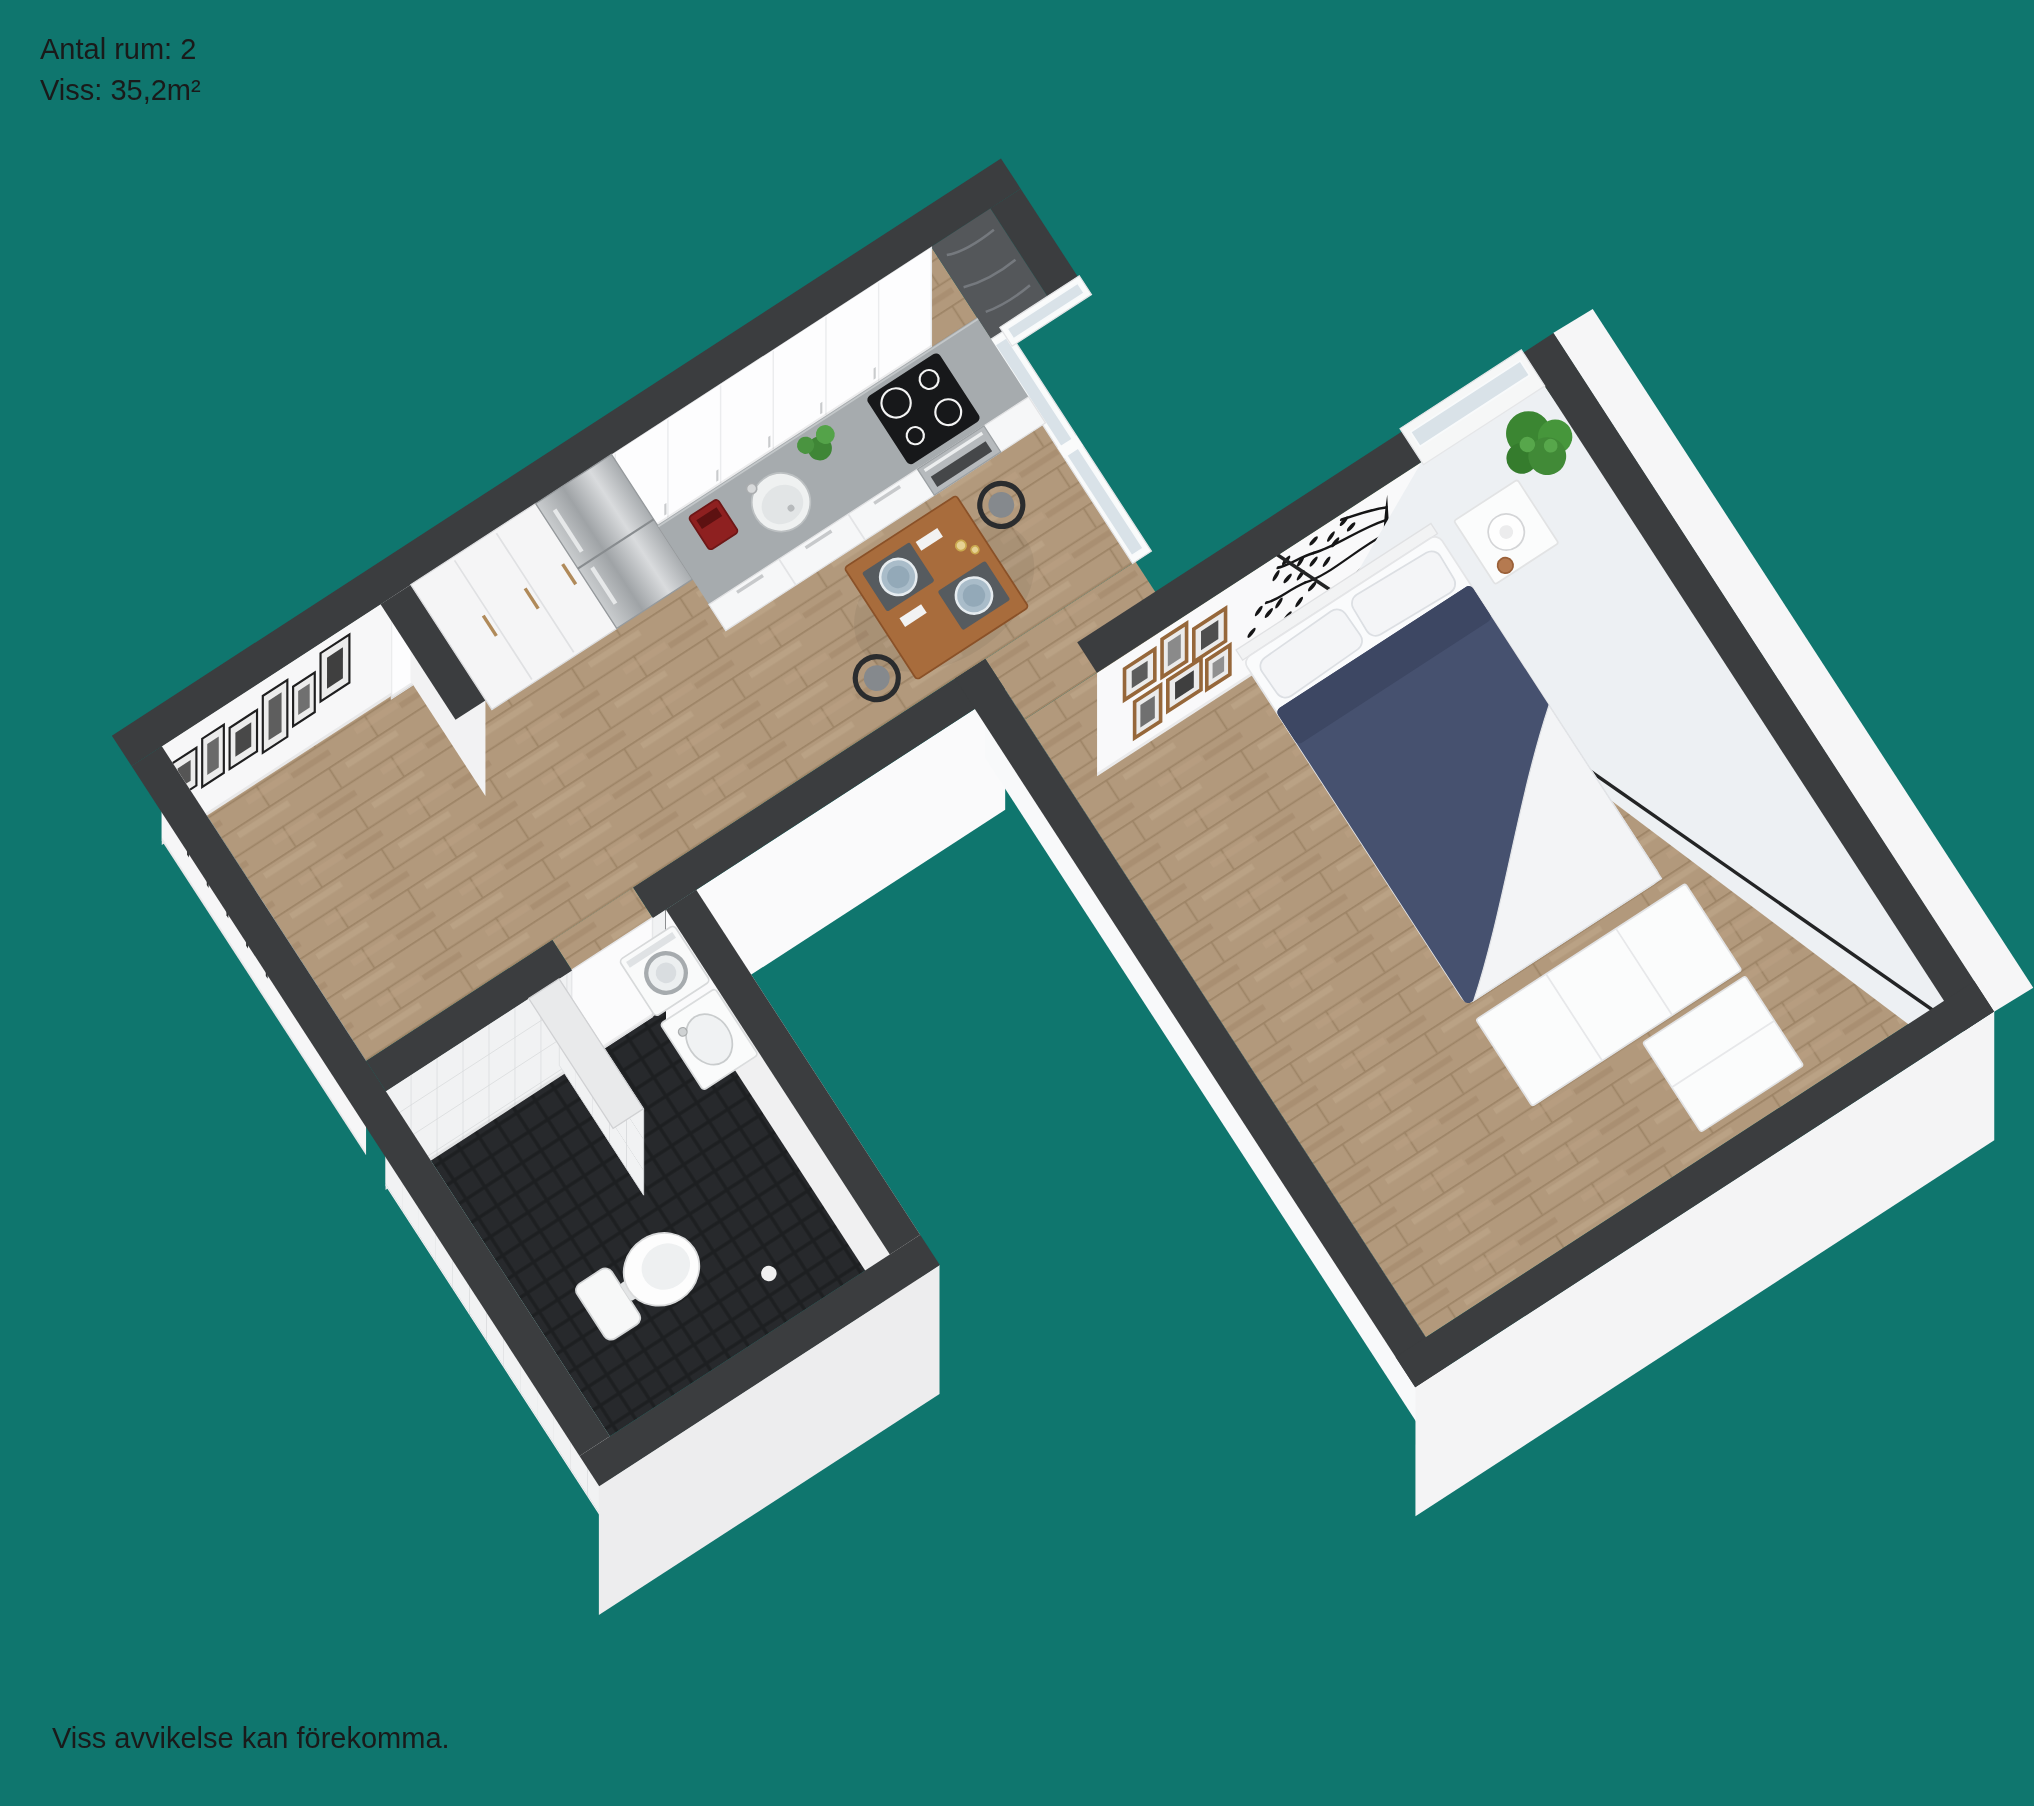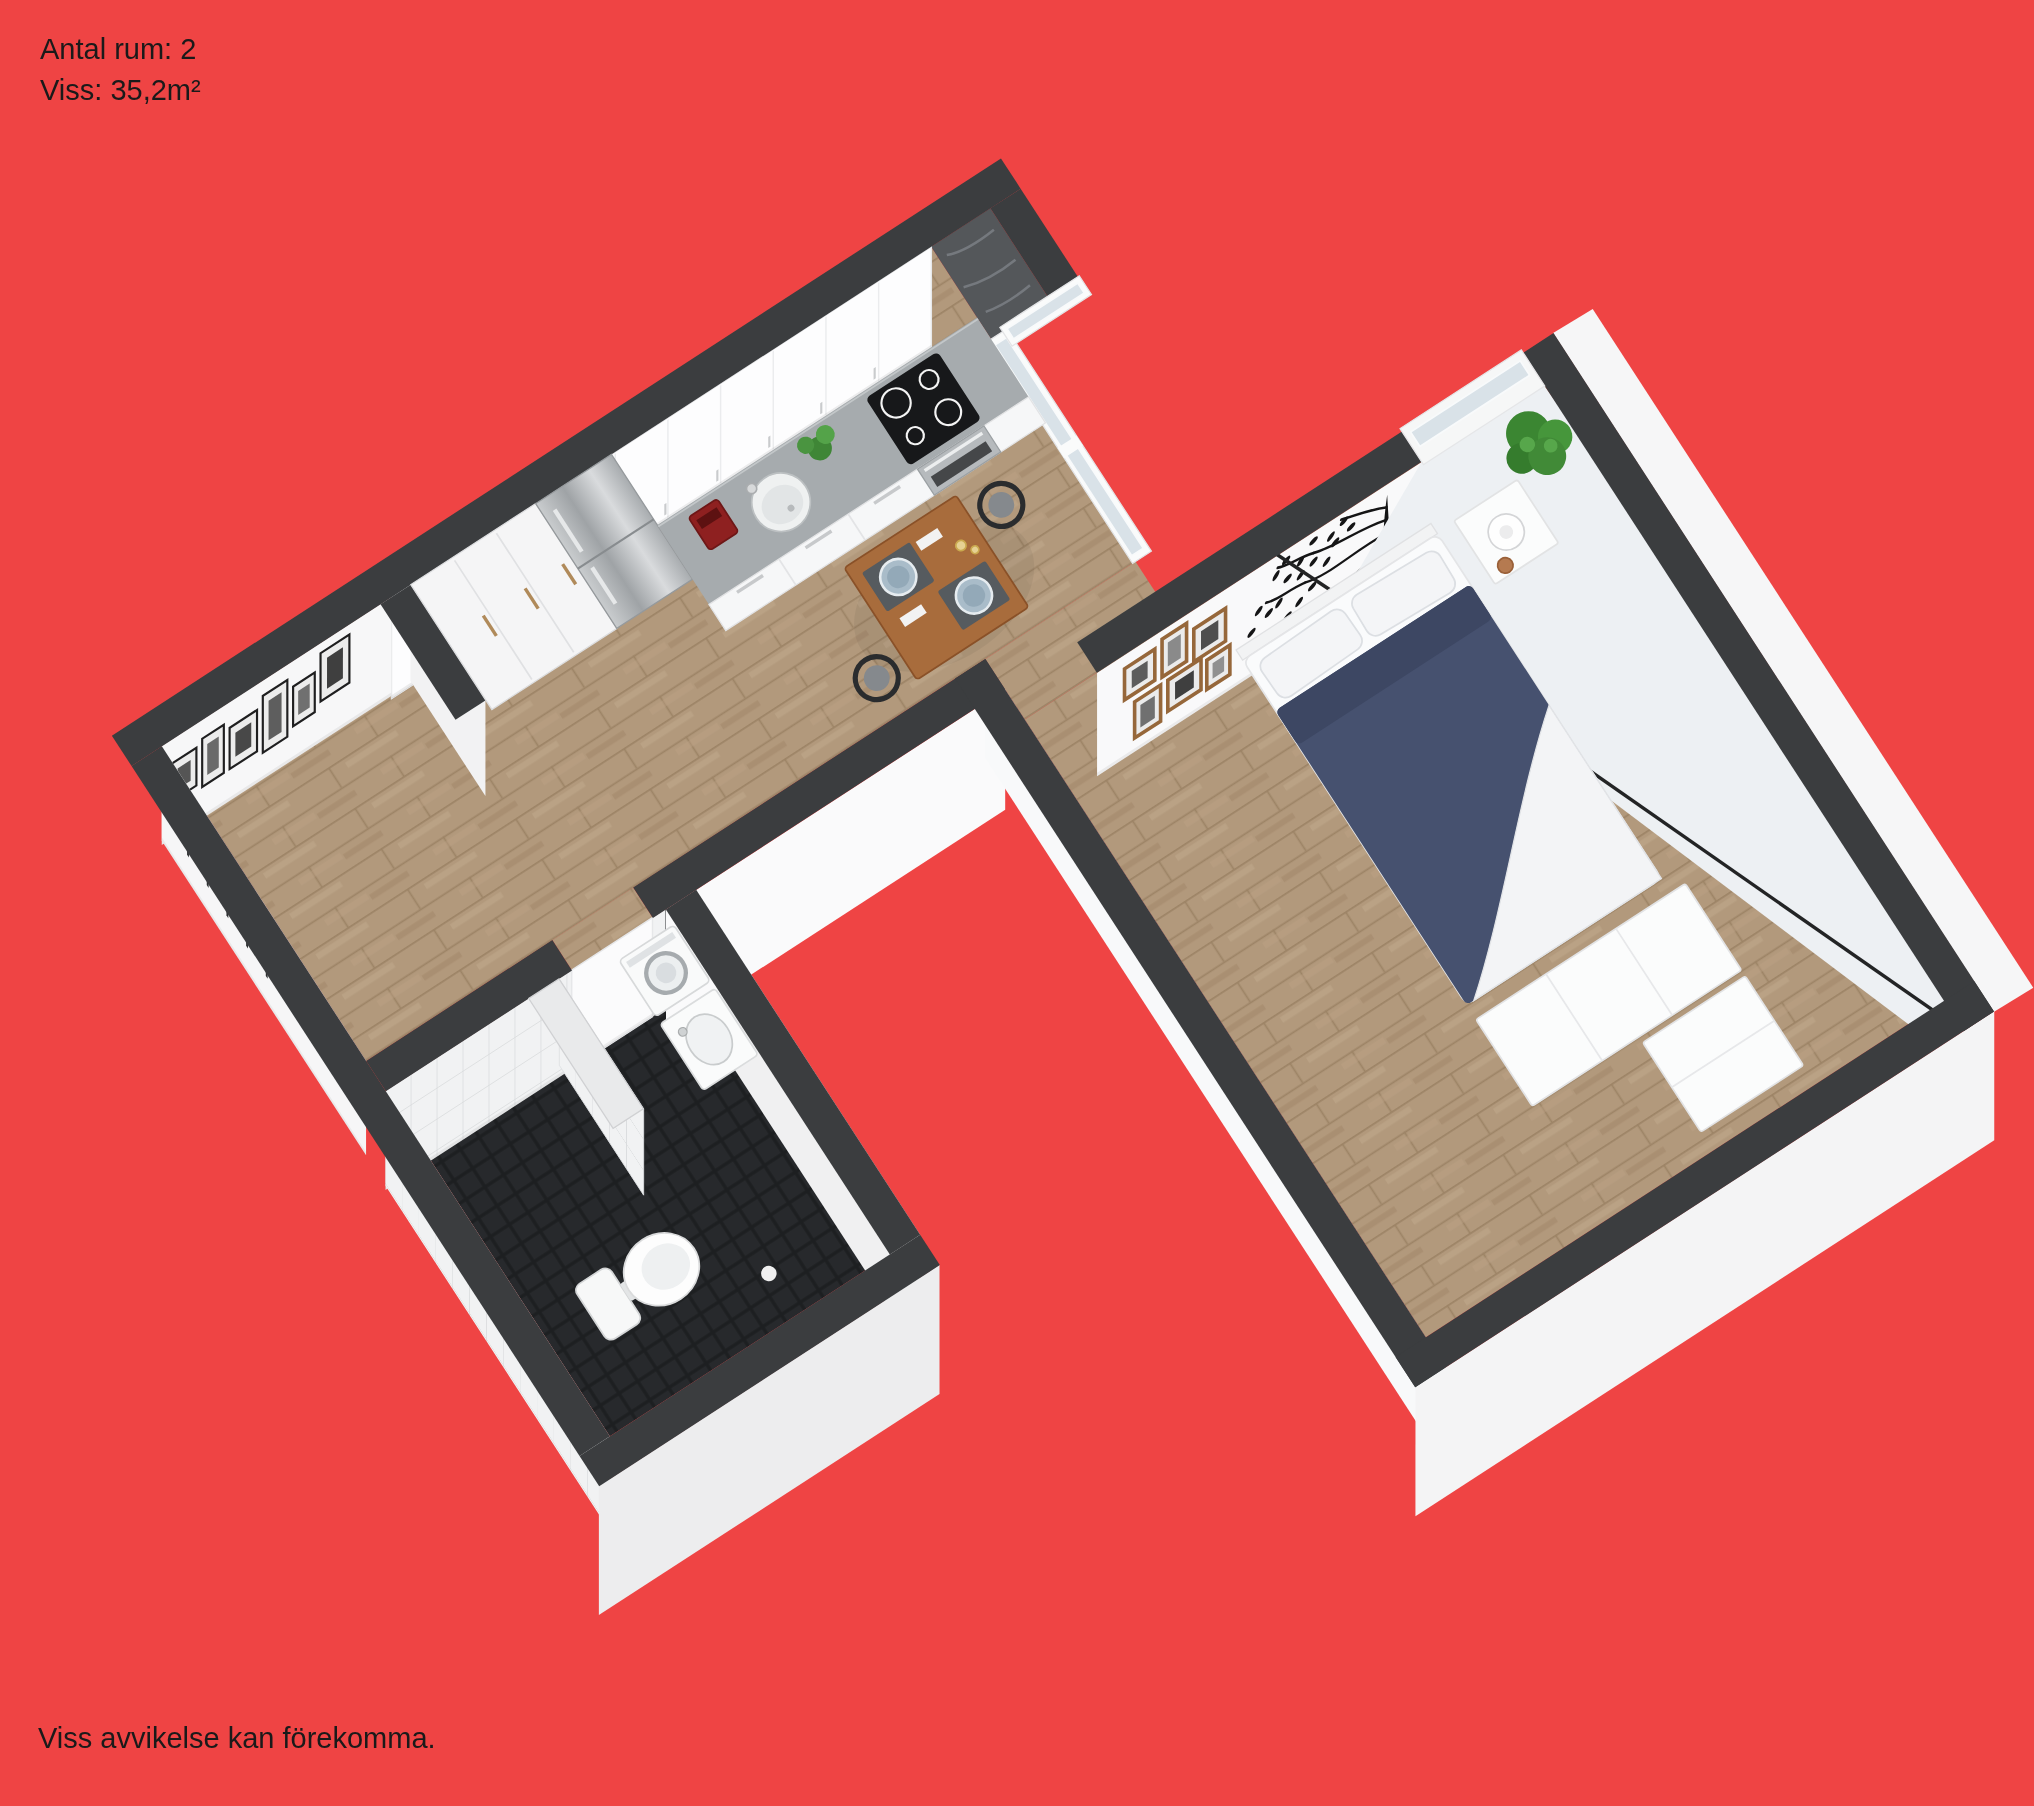--- a/index.html
+++ b/index.html
@@ -1,19 +1,19 @@
 <!DOCTYPE html>
 <html style="font-size:13.8px"><head>
 <meta charset="utf-8">
 <style>
   html,body{margin:0;padding:0;background:#ffffff;}
-  .page{position:relative;width:2035px;height:1807px;background:#ef4444;overflow:hidden;
+  .page{position:relative;width:2035px;height:1807px;background:#0f766e;overflow:hidden;
         font-family:"Liberation Sans", sans-serif;color:#1a1a1a;}
   .info{position:absolute;left:40px;top:29px;font-size:29px;line-height:1.4;}
-  .disclaimer{position:absolute;left:38px;top:1722px;font-size:29px;}
+  .disclaimer{position:absolute;left:52px;top:1722px;font-size:29px;}
   svg{position:absolute;left:0;top:0;}
 </style>
 </head>
 <body>
 
 <div class="page">
 
   <div class="info">
     <div>Antal rum: 2</div>
     <div>Viss: 35,2m²</div>

